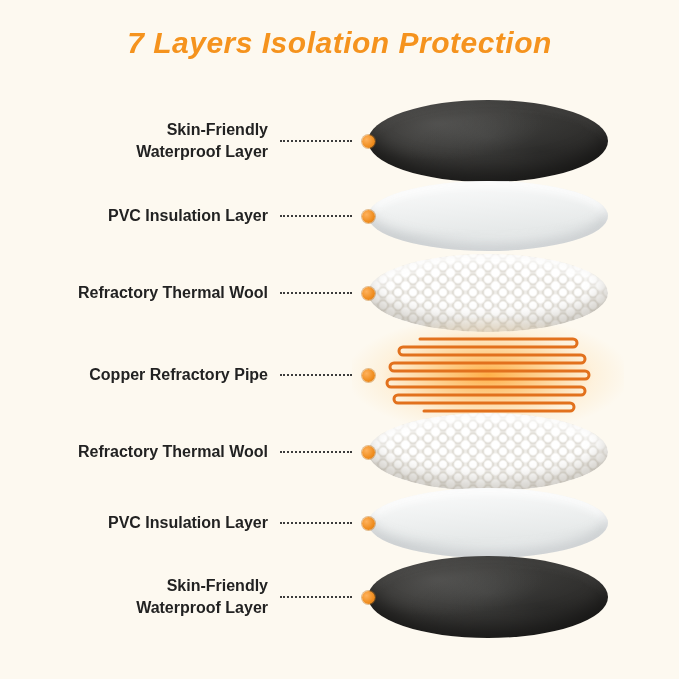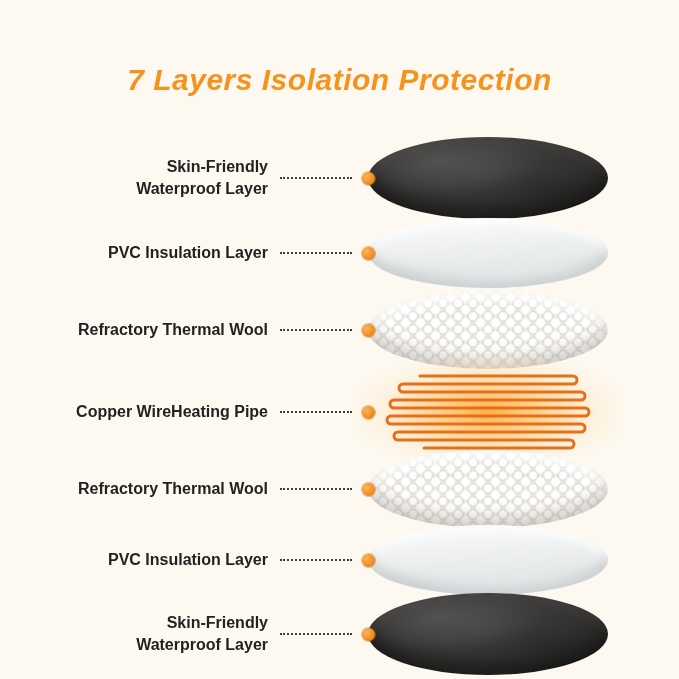--- a/index.html
+++ b/index.html
@@ -3,21 +3,21 @@
 <meta charset="utf-8">
 <style>
   html,body{margin:0;padding:0;}
   body{
     width:679px;height:679px;
     background:#fdf9f0;
     font-family:"Liberation Sans", sans-serif;
     overflow:hidden;
     position:relative;
   }
-  .stage{position:absolute;inset:0;margin-top:37px;}
+  .stage{position:absolute;inset:0;}
   .title{
     position:absolute;top:26px;left:0;width:100%;
     text-align:center;
     font-size:30px;font-weight:800;font-style:italic;
     color:#f5931e;
     letter-spacing:.5px;
   }
   .row{
     position:absolute;left:0;width:100%;
     display:flex;align-items:center;padding-left:16px;
@@ -108,21 +108,21 @@
   </div>
 
   <div class="row" style="top:254px;height:78px;">
     <div class="label">Refractory Thermal Wool</div>
     <div class="leader"></div>
     <div class="dot"></div>
     <div class="shape ellipse wool"></div>
   </div>
 
   <div class="row" style="top:331px;height:88px;">
-    <div class="label">Copper WireHeating Pipe</div>
+    <div class="label">Copper Refractory Pipe</div>
     <div class="leader"></div>
     <div class="dot"></div>
     <div class="shape wire">
       <div class="wire-glow"></div>
       <svg width="240" height="84" viewBox="0 0 240 84">
         <path d="M 52 6 L 205 6 A 4 4 0 0 1 205 14 L 35 14 A 4 4 0 0 0 35 22
                  L 213 22 A 4 4 0 0 1 213 30 L 26 30 A 4 4 0 0 0 26 38
                  L 217 38 A 4 4 0 0 1 217 46 L 23 46 A 4 4 0 0 0 23 54
                  L 213 54 A 4 4 0 0 1 213 62 L 30 62 A 4 4 0 0 0 30 70
                  L 202 70 A 4 4 0 0 1 202 78 L 56 78" fill="none" stroke="#e2711d" stroke-width="3" stroke-linecap="round"></path>

